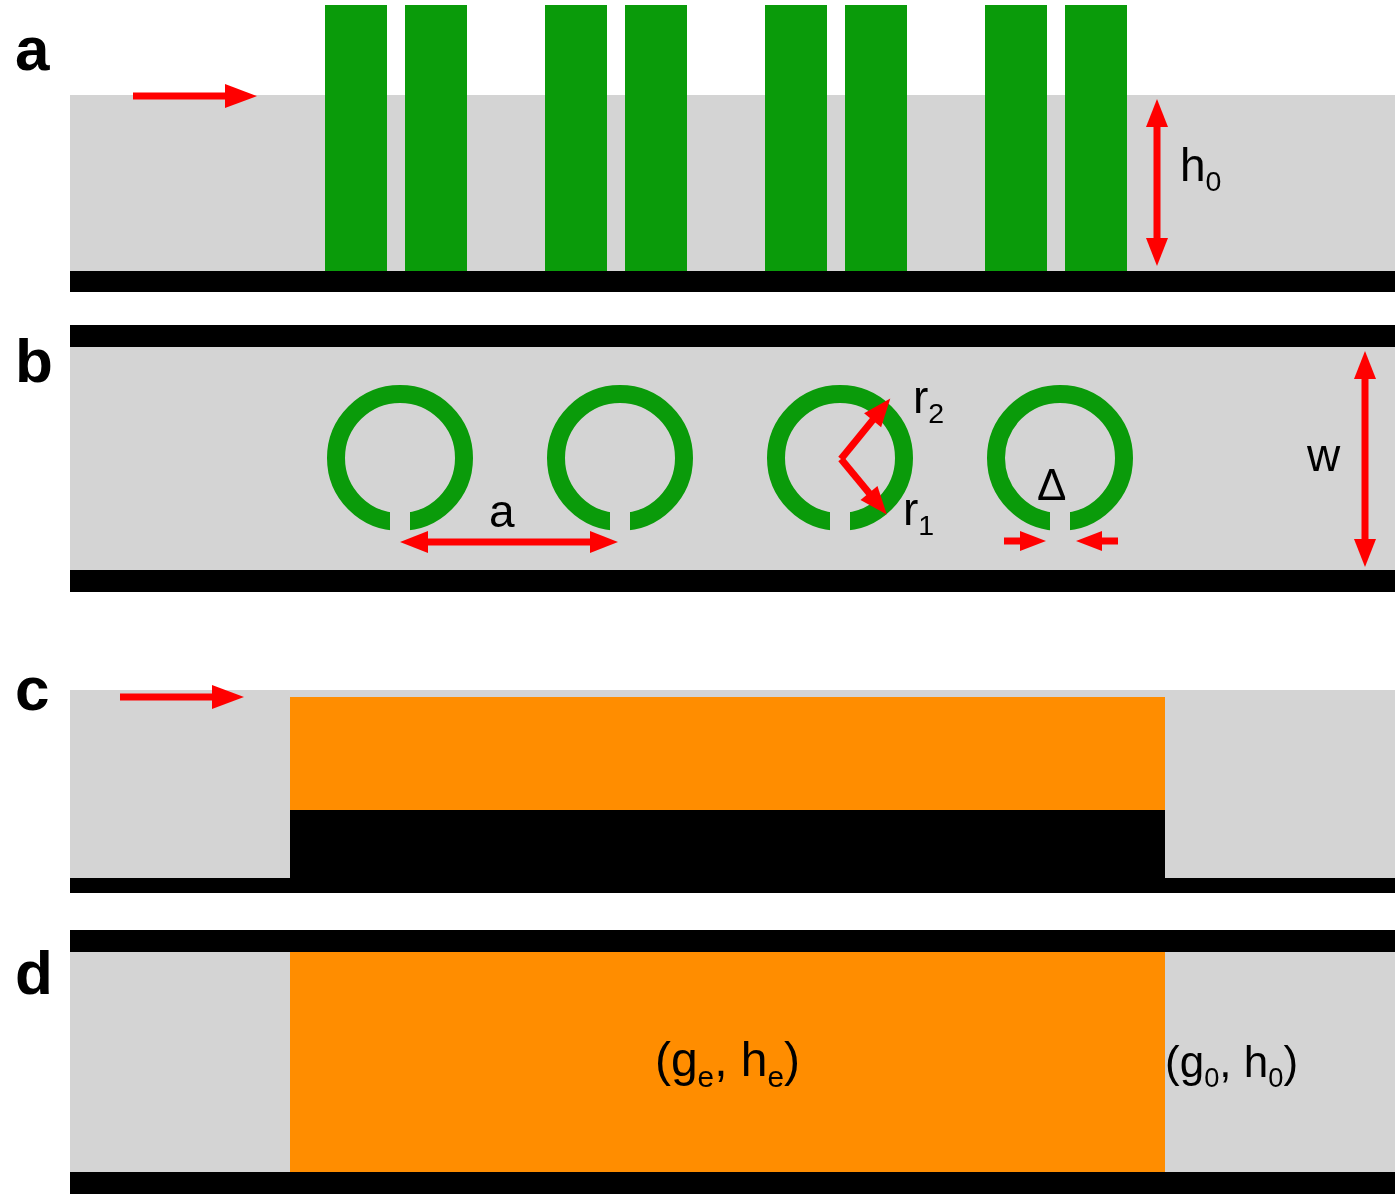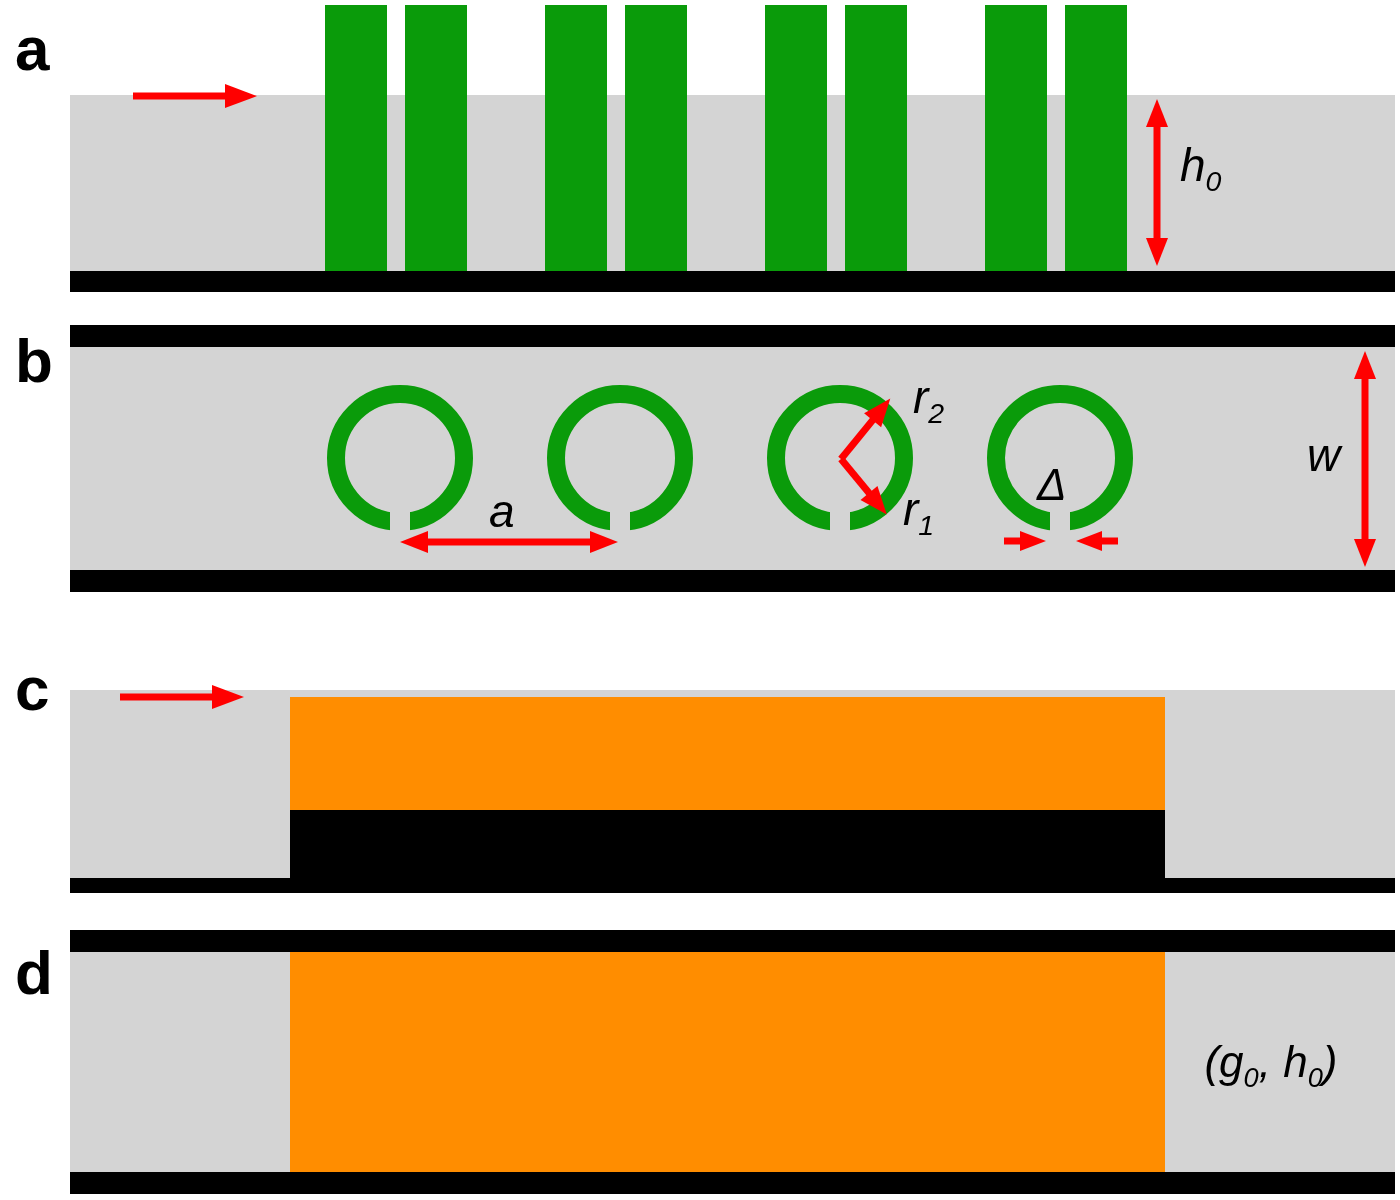--- a/index.html
+++ b/index.html
@@ -22,21 +22,20 @@
     position: absolute;
     font-weight: bold;
     font-size: 62px;
     line-height: 1;
   }
   .ann {
     position: absolute;
     font-size: 46px;
     line-height: 1;
     white-space: pre;
-    font-style: italic;
   }
   .ann sub { font-size: 0.62em; }
   .ring { position: absolute; width: 146px; height: 146px; }
   .ring-circle {
     position: absolute; left: 0; top: 0;
     width: 146px; height: 146px;
     border: 18px solid var(--resonator_green, #0a9b0a);
     border-radius: 50%;
   }
   .ring-gap {
@@ -160,16 +159,17 @@
   <div class="ann" style="left:489px; top:488px">a</div>
 
   <div class="ann" style="left:913px; top:374px"><span>r</span><sub>2</sub></div>
 
   <div class="ann" style="left:903px; top:486px"><span>r</span><sub>1</sub></div>
 
   <div class="ann" style="left:1037px; top:463px; font-size:44px">Δ</div>
 
   <div class="ann" style="left:1307px; top:432px">w</div>
 
+  <div class="ann" style="left:290px; top:1036px; width:875px; text-align:center; font-size:48px"><span>(g</span><sub>e</sub><span>, h</span><sub>e</sub><span>)</span></div>
 
-  <div class="ann" style="left:1165px; top:1040px; width:212px; text-align:center; font-size:44px"><span>(g</span><sub>0</sub><span>, h</span><sub>0</sub><span>)</span></div>
+  <div class="ann" style="left:1165px; top:1040px; width:212px; text-align:left; font-size:44px"><span>(g</span><sub>0</sub><span>, h</span><sub>0</sub><span>)</span></div>
 
 </div>
 
 </body></html>

